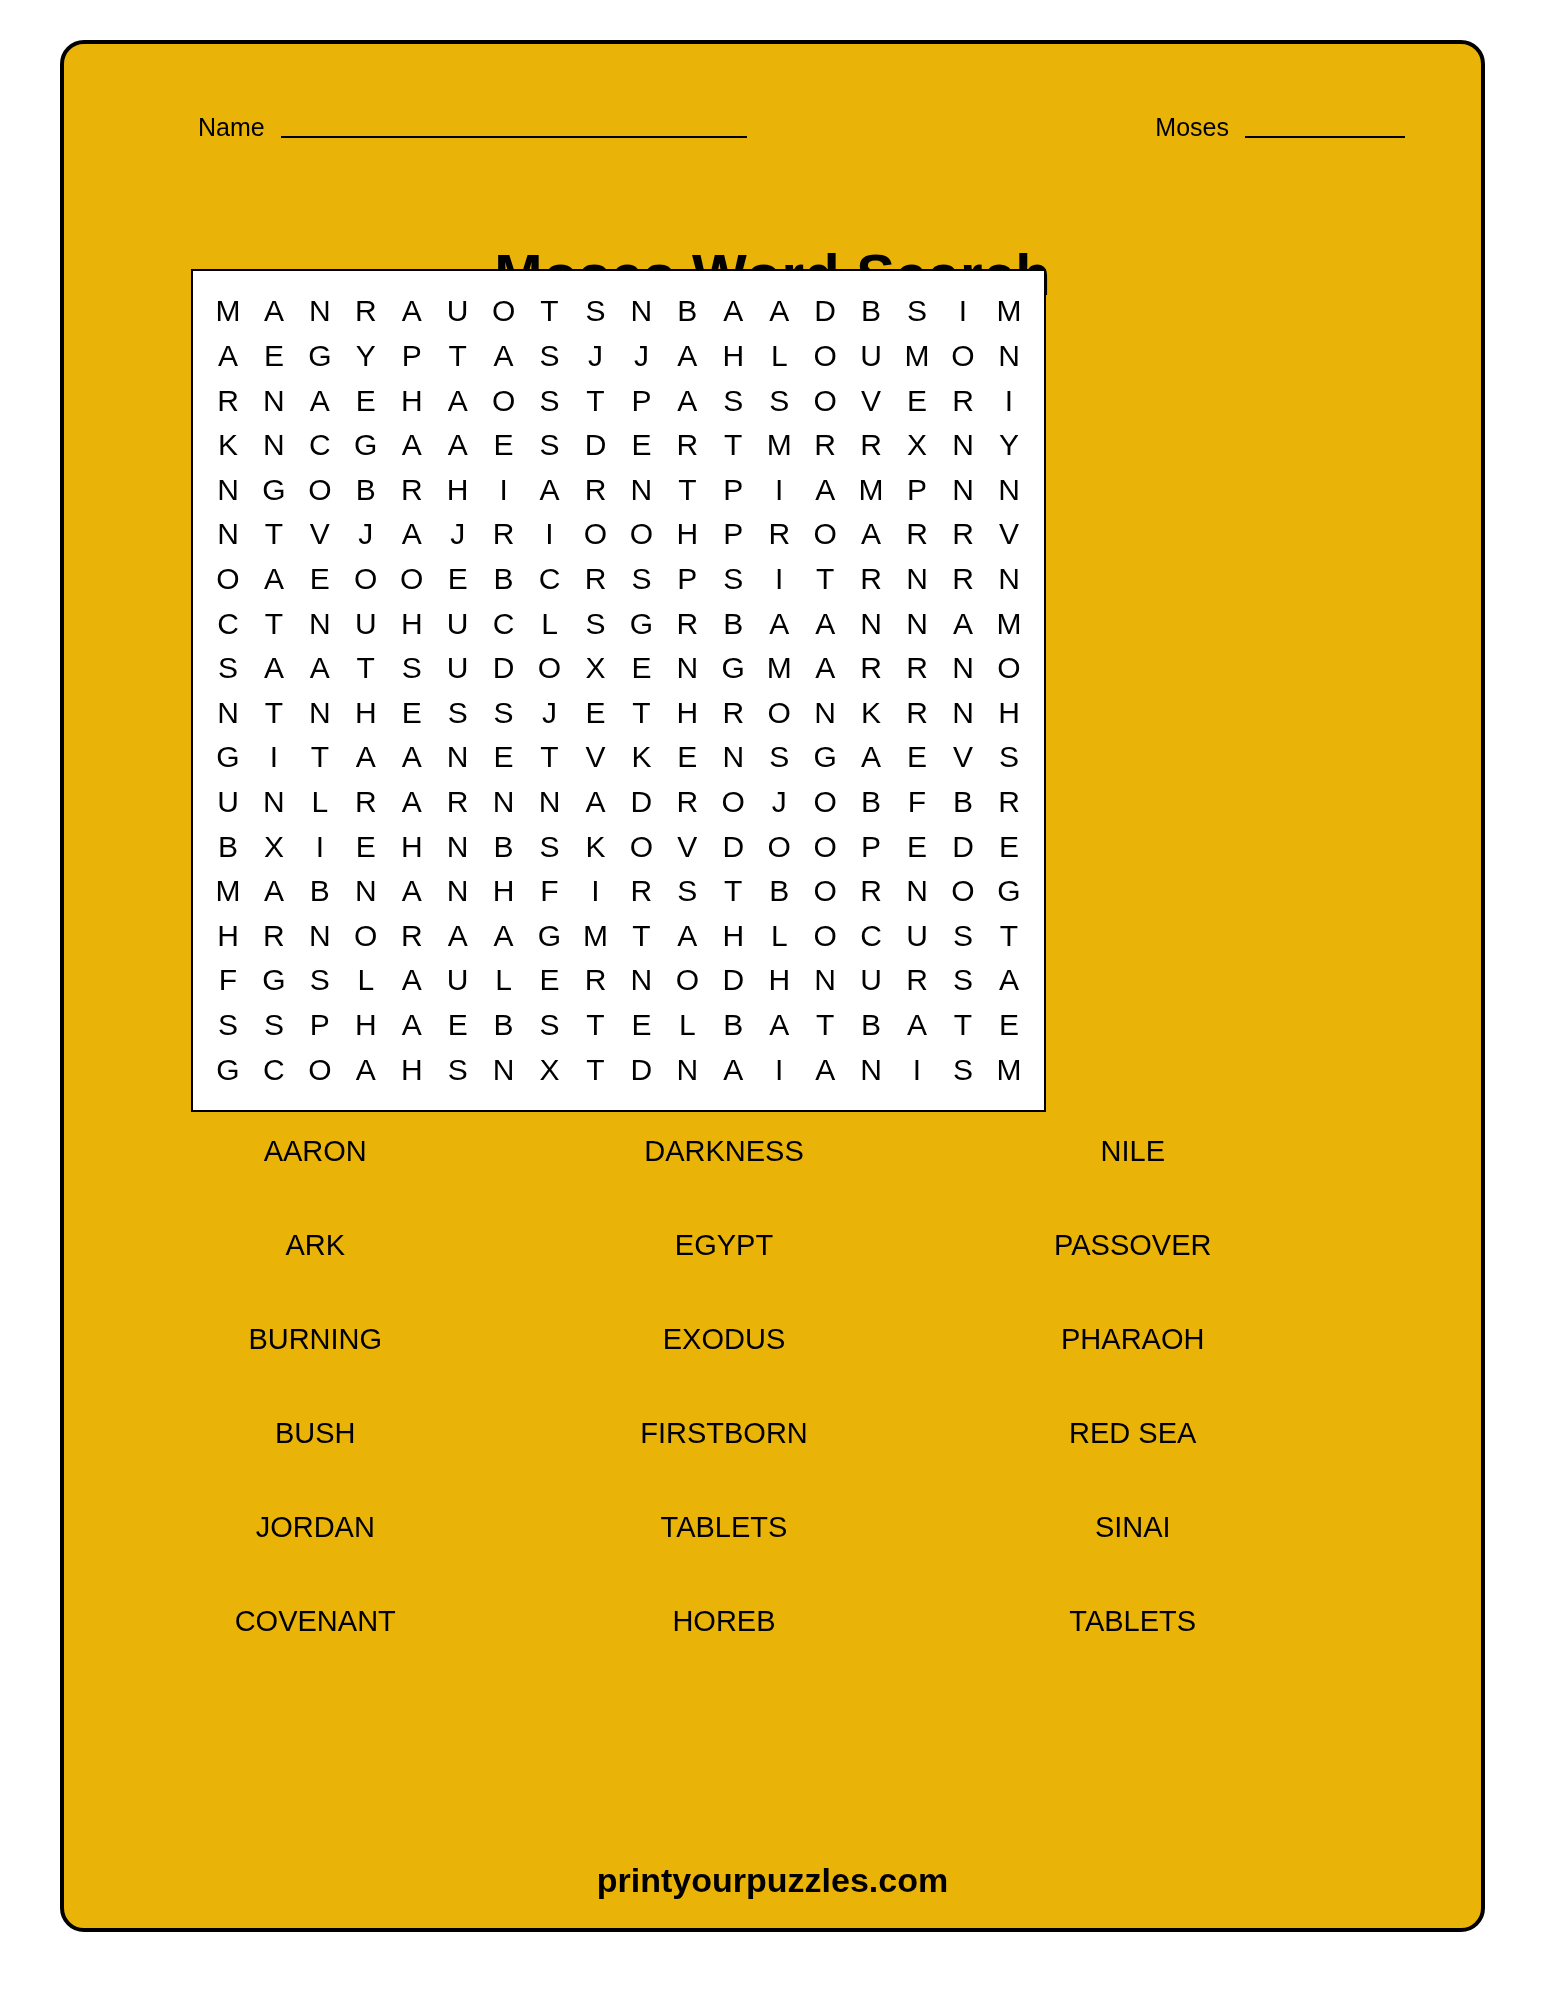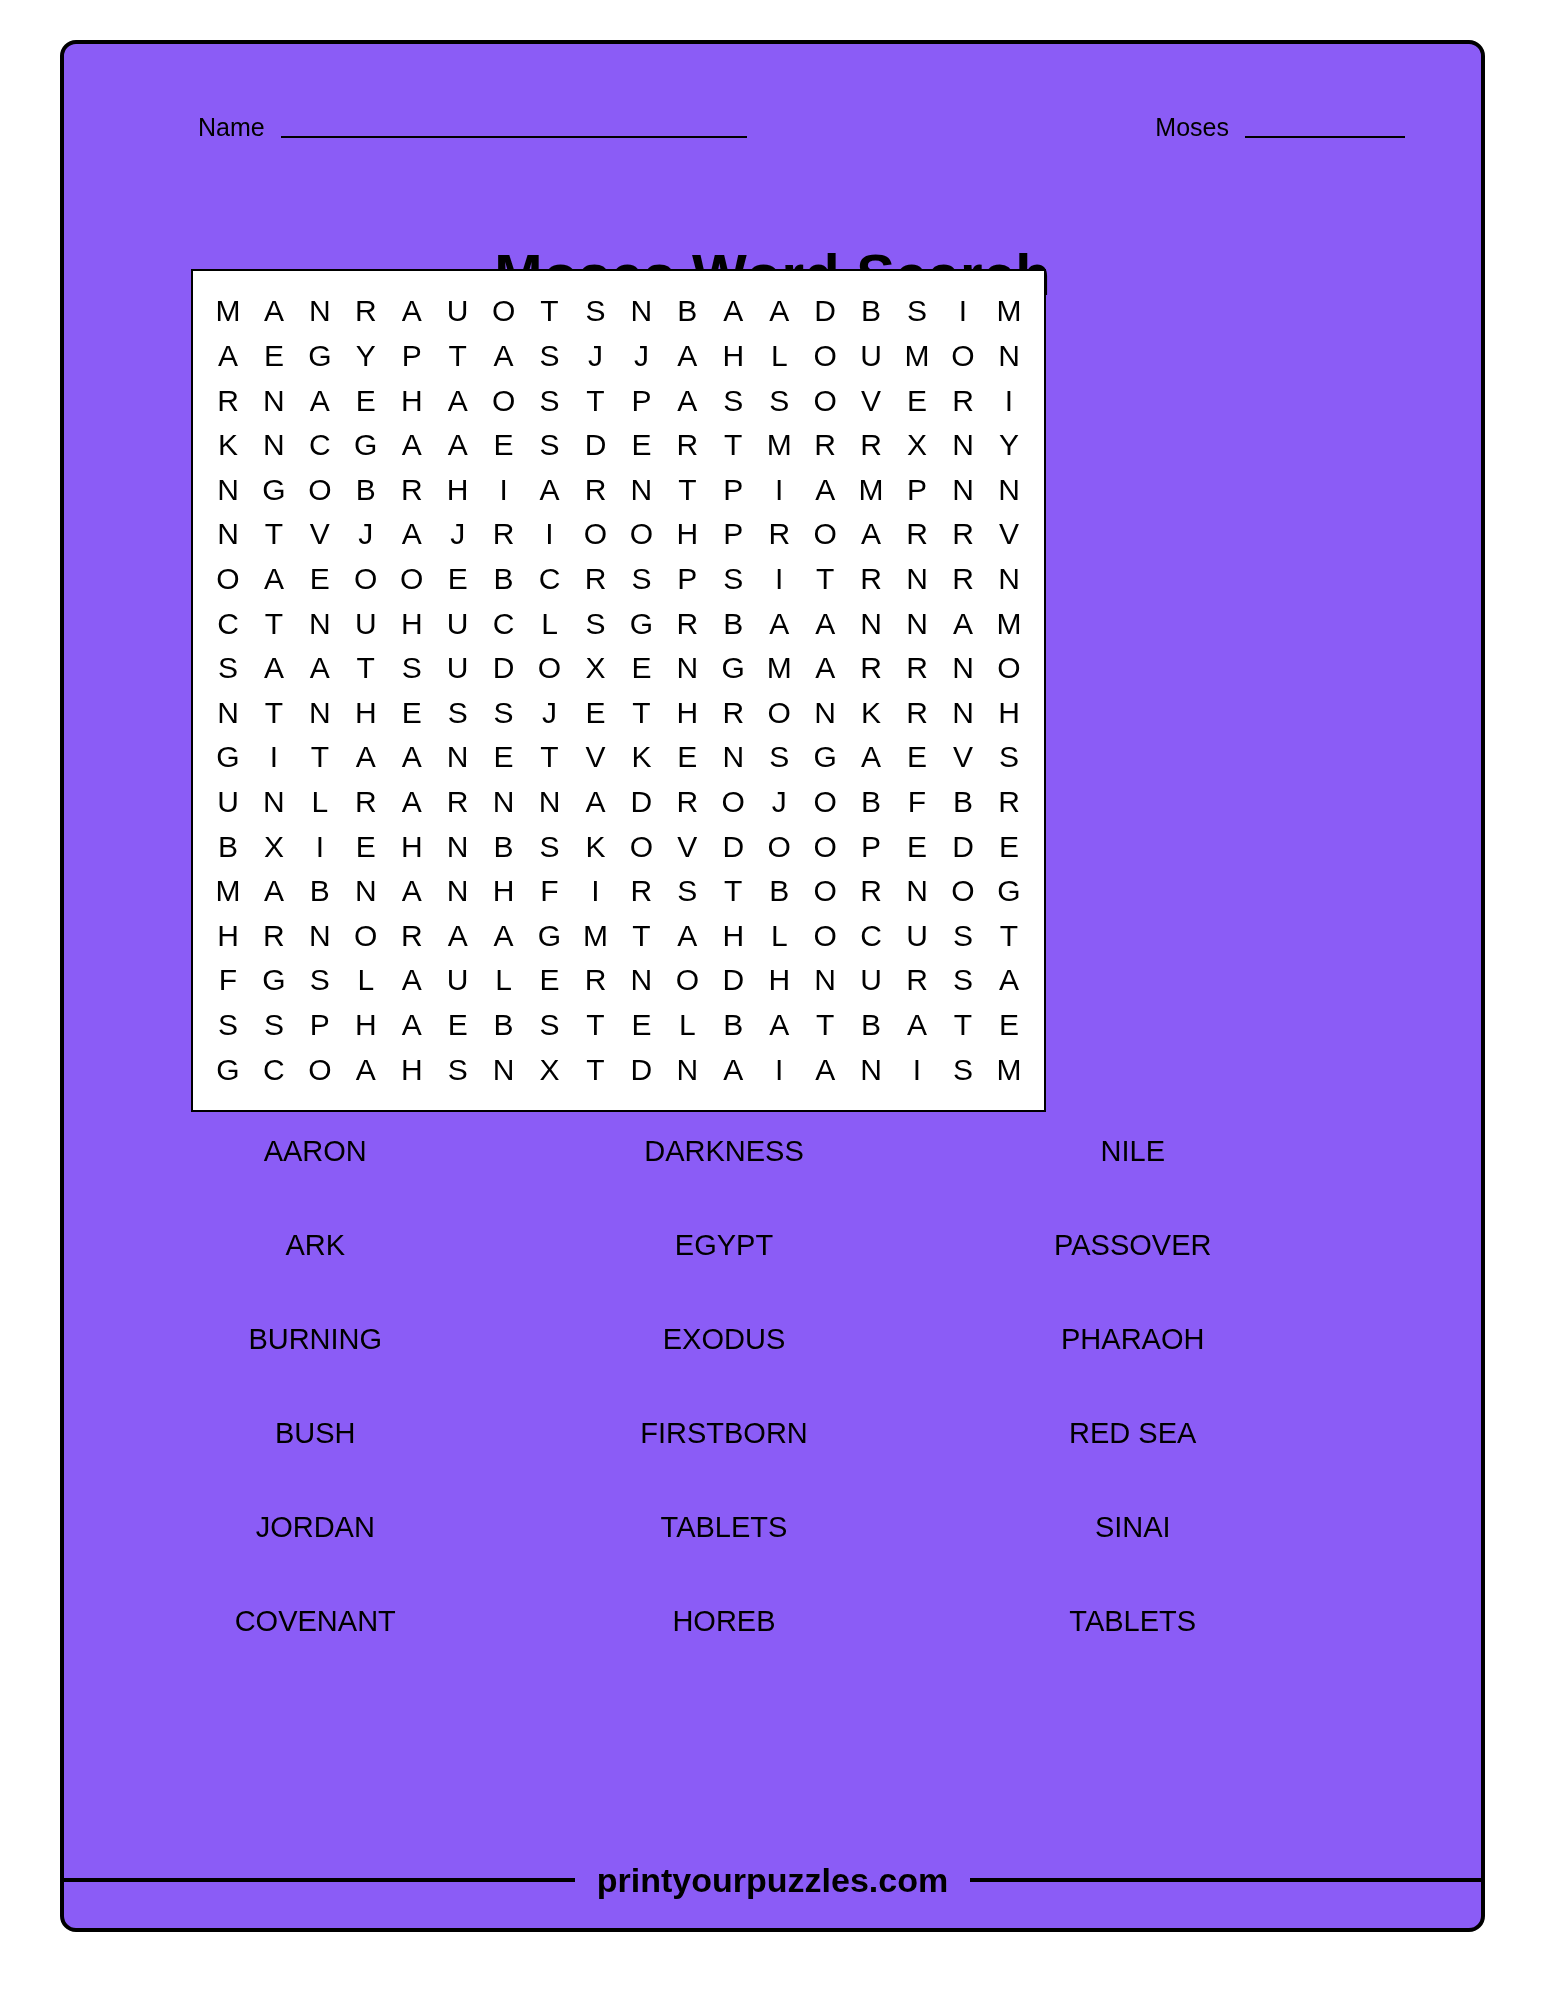--- a/index.html
+++ b/index.html
@@ -17,22 +17,22 @@
     overflow: hidden;
   }
 
   .page-card {
     position: absolute;
     left: 60px;
     top: 40px;
     width: 1425px;
     height: 1892px;
     border: 4px solid #000000;
-    border-radius: 16px;
-    background: #8b5cf6;
+    border-radius: 24px;
+    background: #eab308;
   }
 
   
   .meta-row {
     position: absolute;
     left: 0;
     top: 52px;
     width: 100%;
     height: 48px;
     display: flex;
@@ -126,20 +126,21 @@
   
   .footer {
     position: absolute;
     left: 0;
     bottom: 0px;
     width: 100%;
     height: 96px;
     display: flex;
     align-items: center;
     justify-content: space-between;
+    flex-direction: column;
   }
   .footer-rule-left,
   .footer-rule-right {
     height: 4px;
     background: #000000;
     flex: 1;
   }
   .footer-rule-left { margin-right: 0; }
   .footer-brand {
     font-size: 34px;

